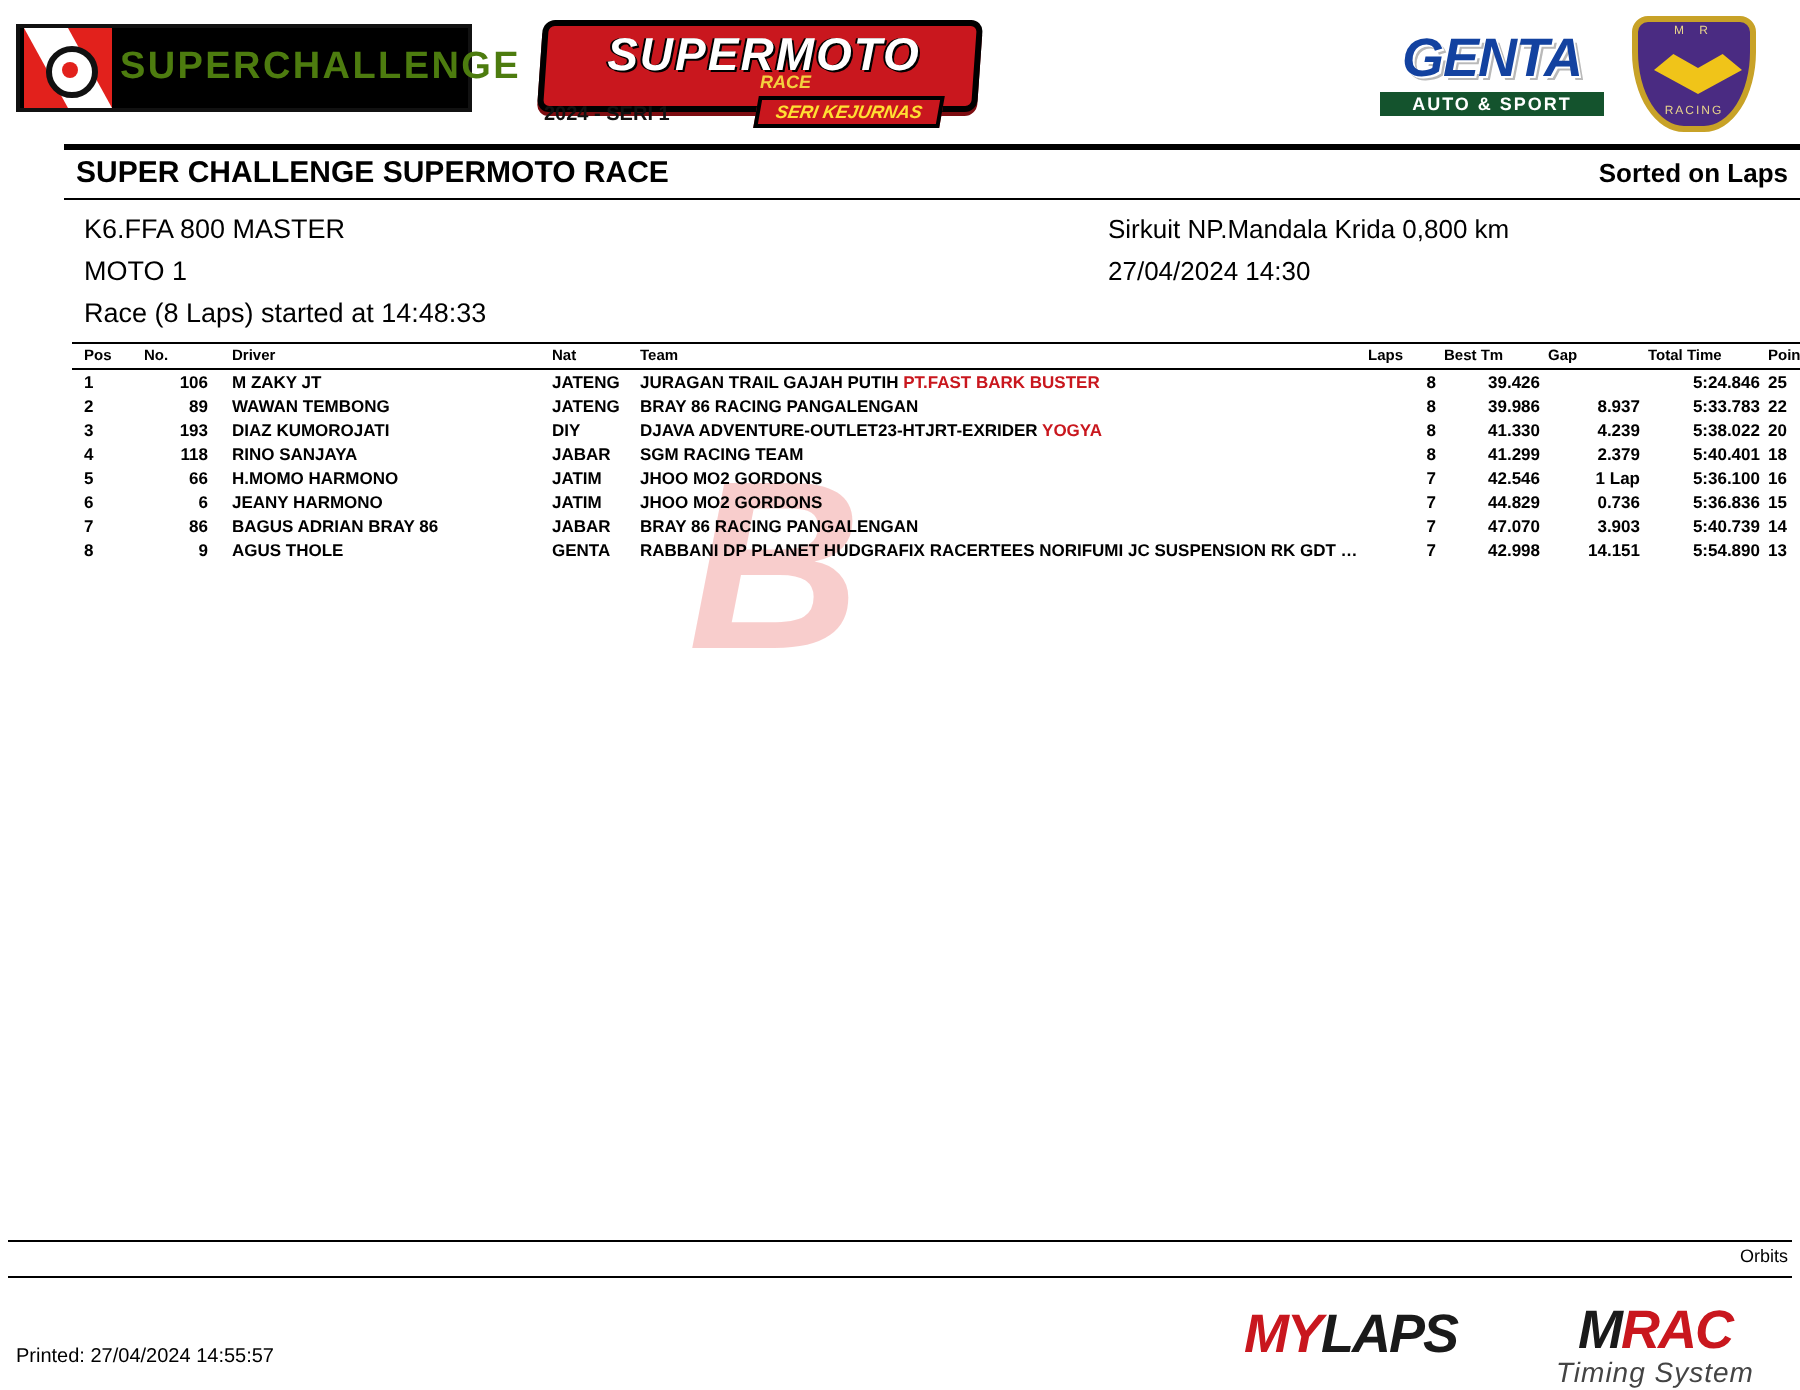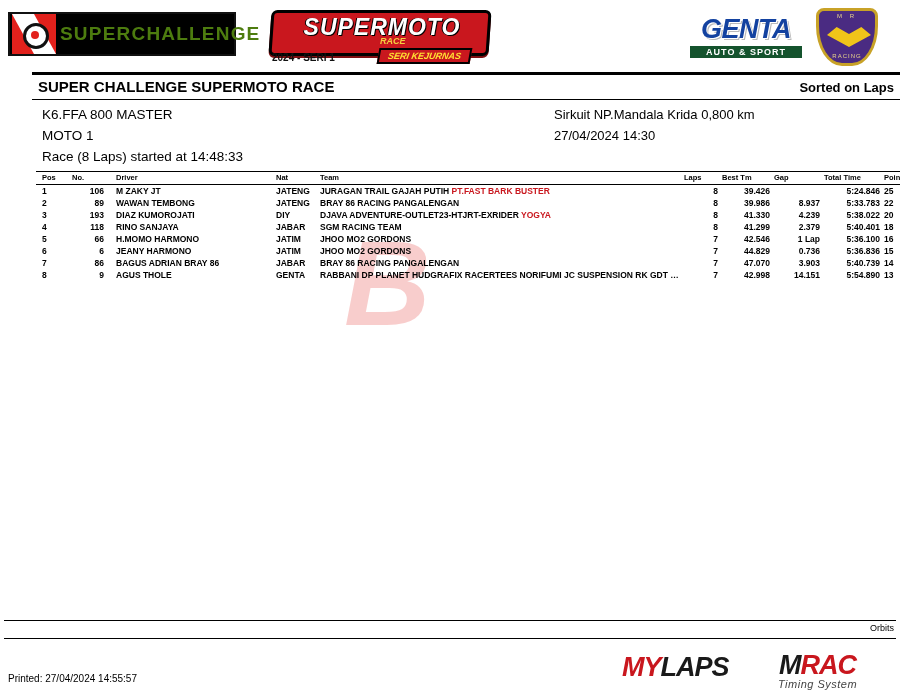--- a/index.html
+++ b/index.html
@@ -361,21 +361,21 @@
   .mrac-main {
     font-size: 27px;
     font-weight: bold;
     font-style: italic;
     color: #c9171e;
     letter-spacing: -1px;
     line-height: 26px;
   }
   .mrac-main .dark { color: #1a1a1a; }
   .mrac-sub {
-    font-size: 11px;
+    font-size: 14px;
     font-style: italic;
     color: #444;
     letter-spacing: 0.5px;
   }
   .content { position: relative; z-index: 2; padding-left: 32px; }
 </style>
 </head>
 <body>
 
 <div class="logo-strip">

